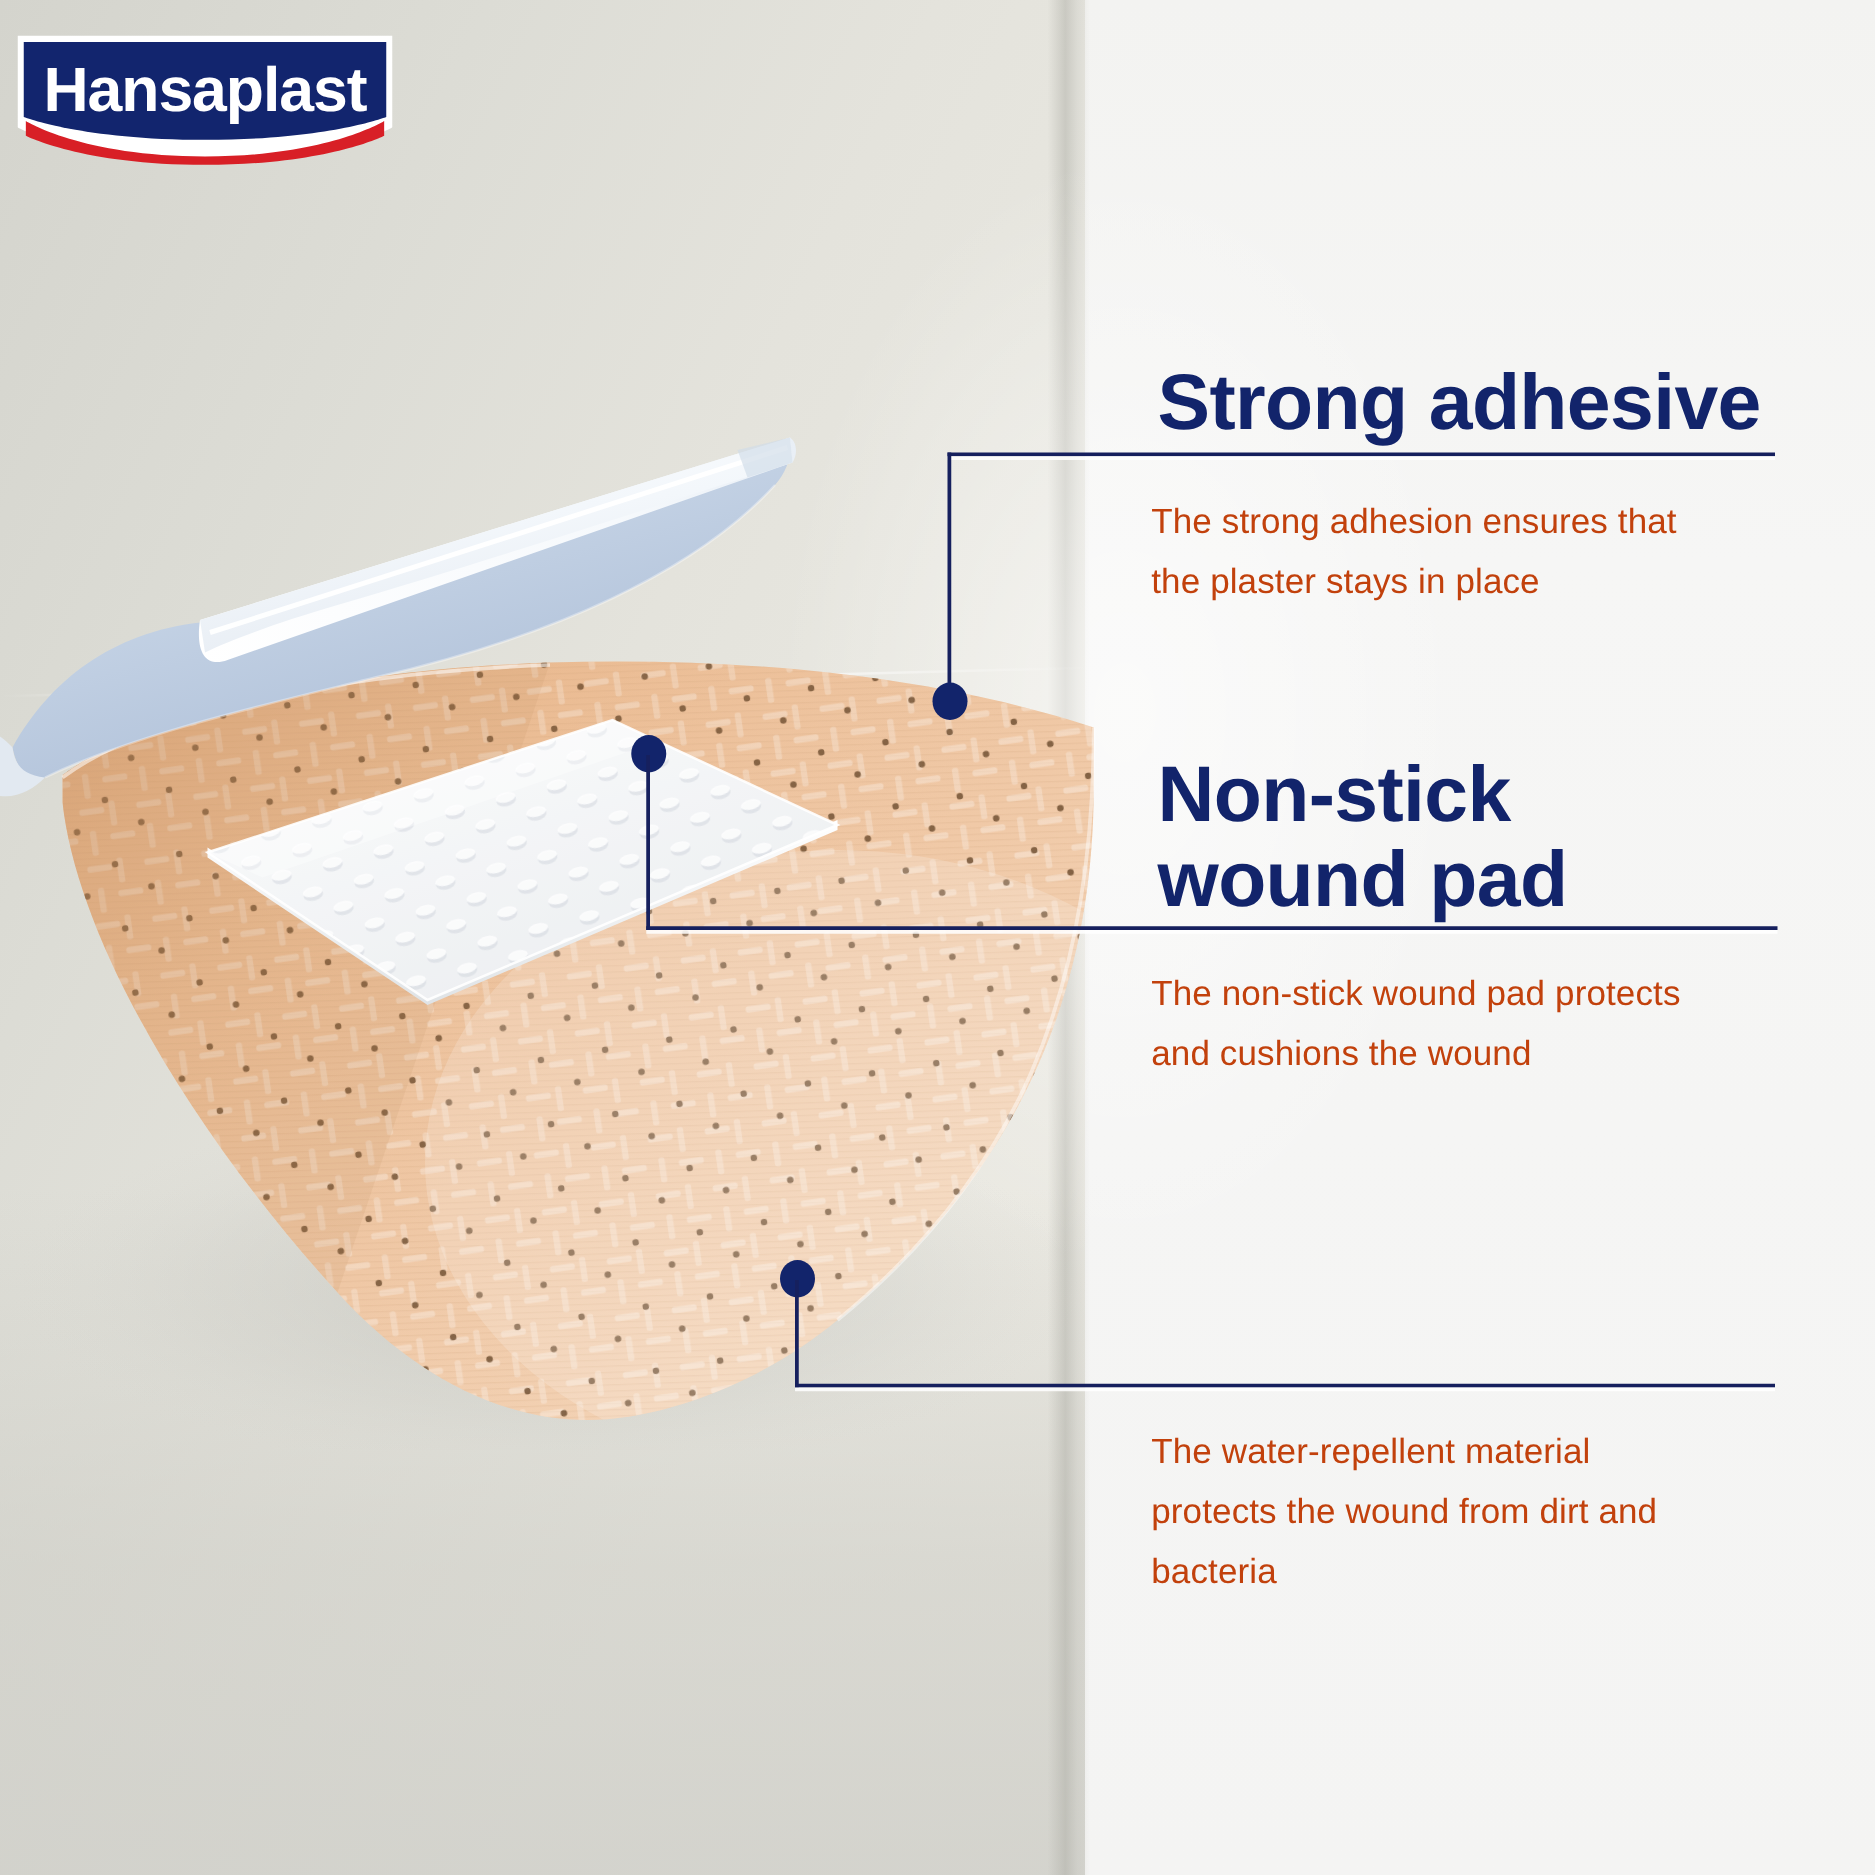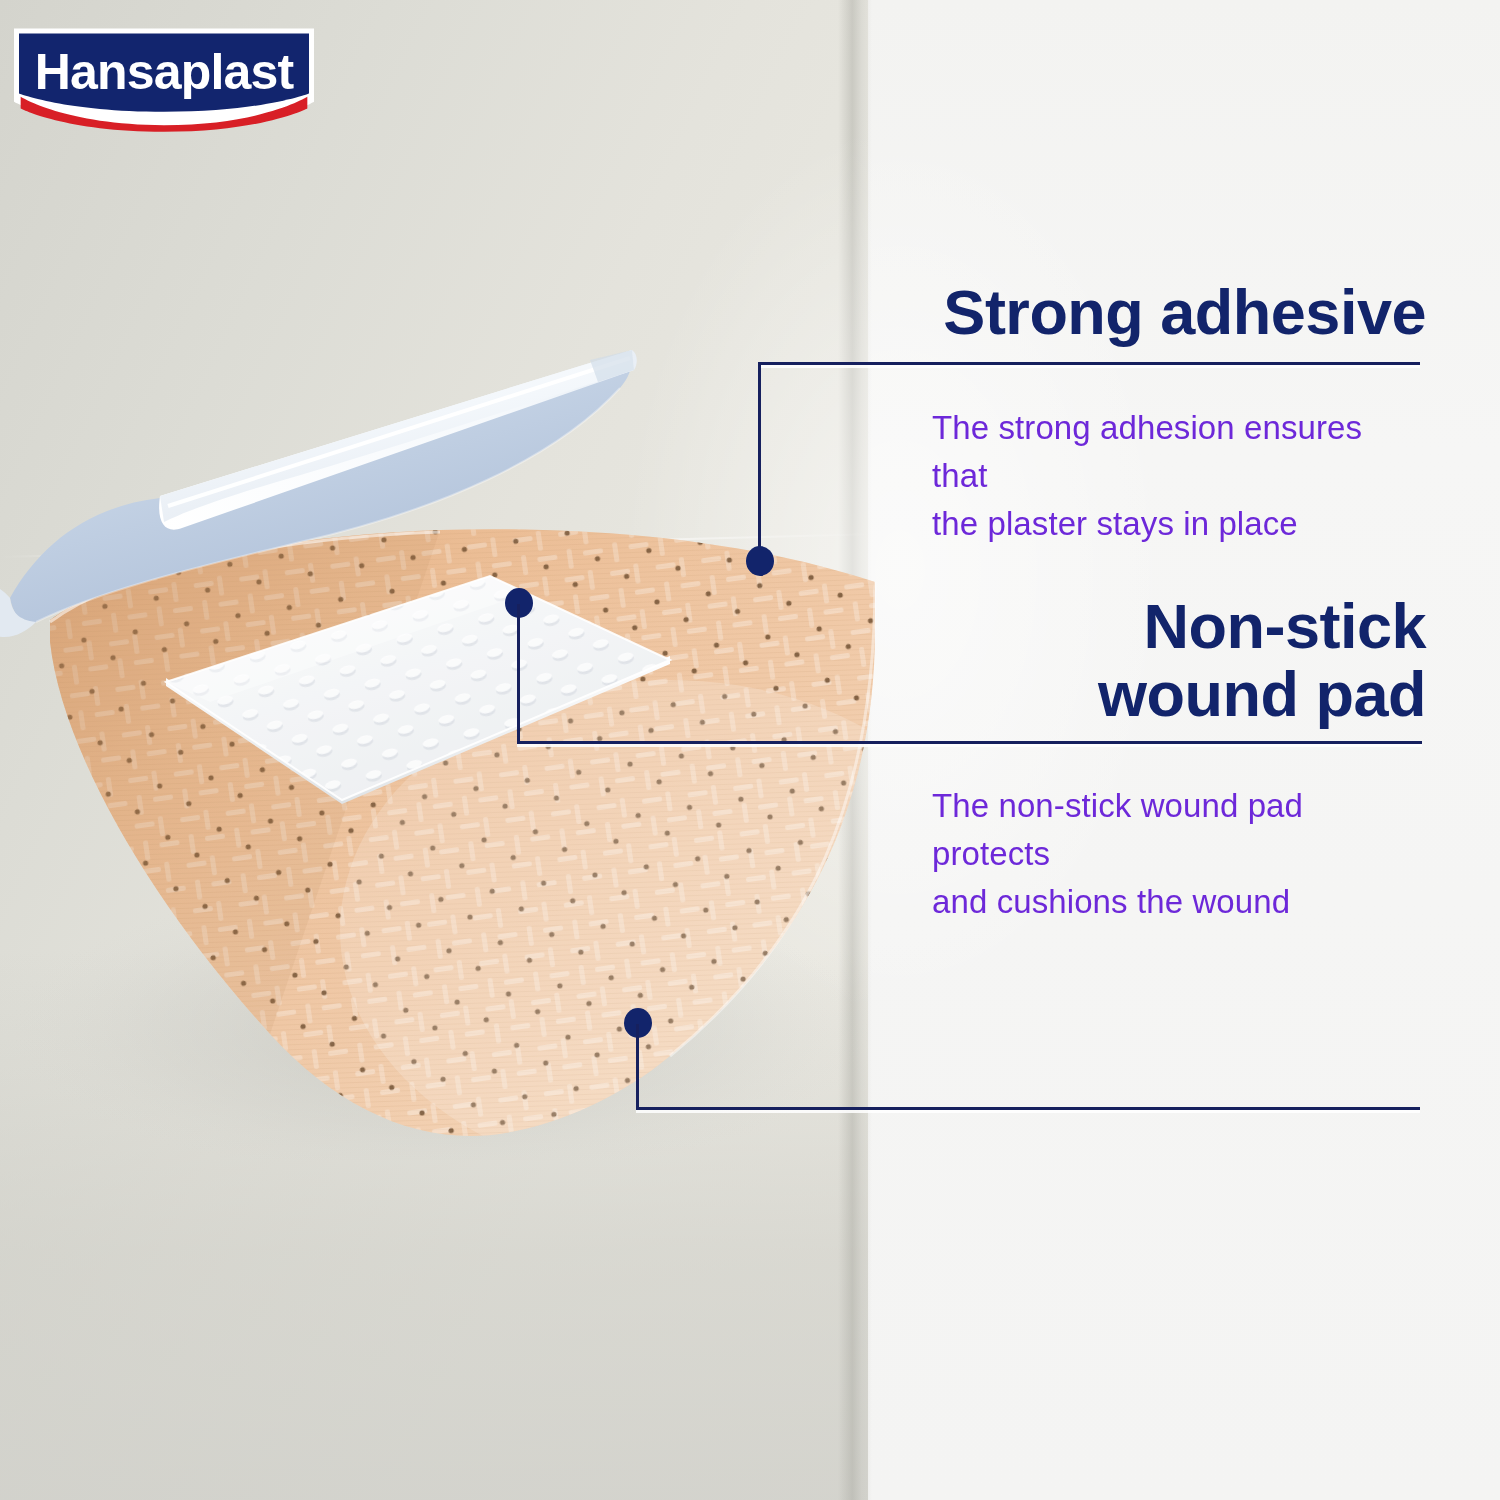--- a/index.html
+++ b/index.html
@@ -40,23 +40,23 @@
   .callout-layer{position:absolute;inset:0;}
   .cl-h{position:absolute;height:3px;background:#16205e;}
   .cl-h::after{content:"";position:absolute;left:0;right:0;top:3px;height:3px;background:rgba(255,255,255,.85);}
   .cl-v{position:absolute;width:3px;background:#16205e;}
   .cl-dot{position:absolute;width:28px;height:30px;border-radius:50%;background:#12246b;}
 
   
   .feature{position:absolute;}
   .feat-title{
     color:#12246b;font-weight:bold;font-size:63px;line-height:68px;
-    letter-spacing:-0.5px;margin:0;white-space:pre-line;text-align:right;}
+    letter-spacing:-0.5px;margin:10px;white-space:pre-line;}
   .feat-body{
-    color:#6d28d9;font-size:33px;line-height:48px;margin:16px;
+    color:#c2410c;font-size:28px;line-height:48px;margin:5px;
     letter-spacing:0.1px;white-space:pre-line;}
 </style>
 </head>
 <body>
 
 <div id="stage">
 
   <div class="bg-base"></div>
   <div class="bg-wall-left"></div>
   <div class="bg-wall-left-shadow"></div>
@@ -268,14 +268,19 @@
 
   <div class="feature" style="left:916px; top:766px; width:512px;">
     <p class="feat-body">The non-stick wound pad protects
 and cushions the wound</p>
   </div>
   <div class="feature" style="left:916px; top:592px; width:510px;">
     <p class="feat-title">Non-stick
 wound pad</p>
   </div>
 
+  <div class="feature" style="left:916px; top:1132px; width:512px;">
+    <p class="feat-body">The water-repellent material
+protects the wound from dirt and
+bacteria</p>
+  </div>
 
 </div>
 
 </body></html>

